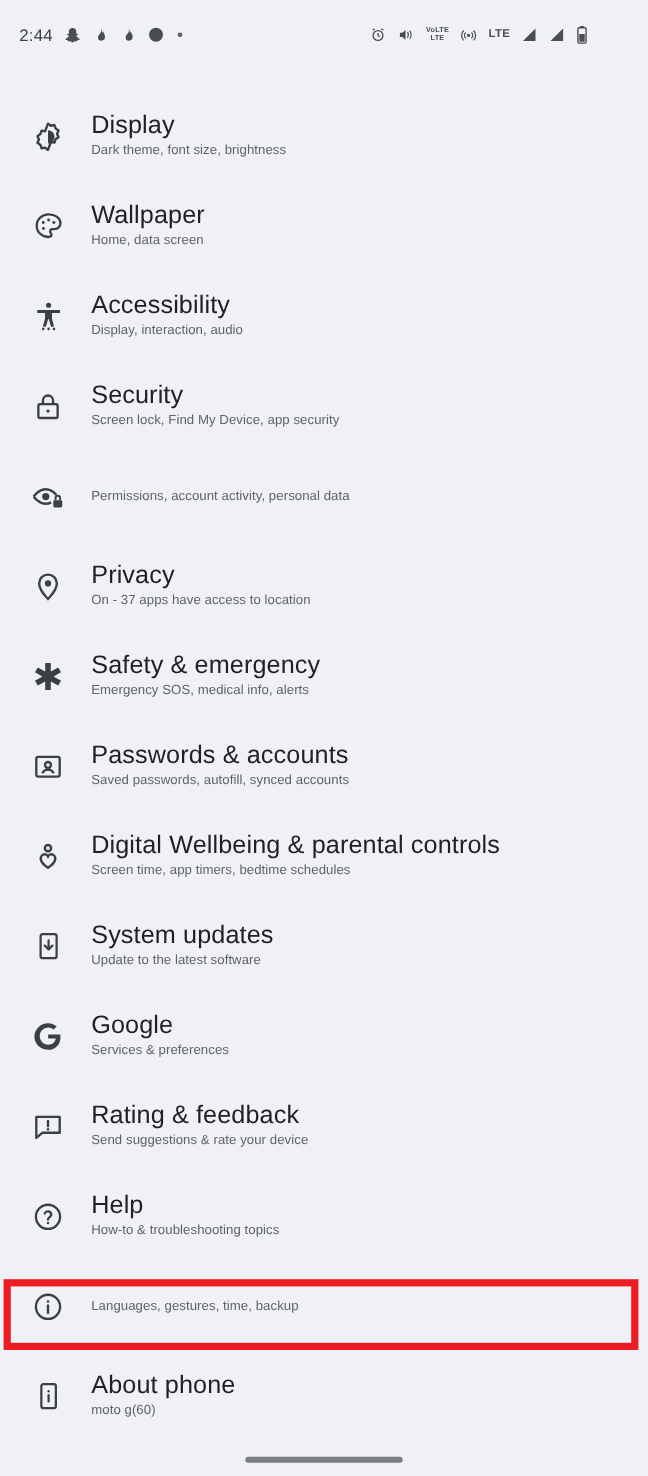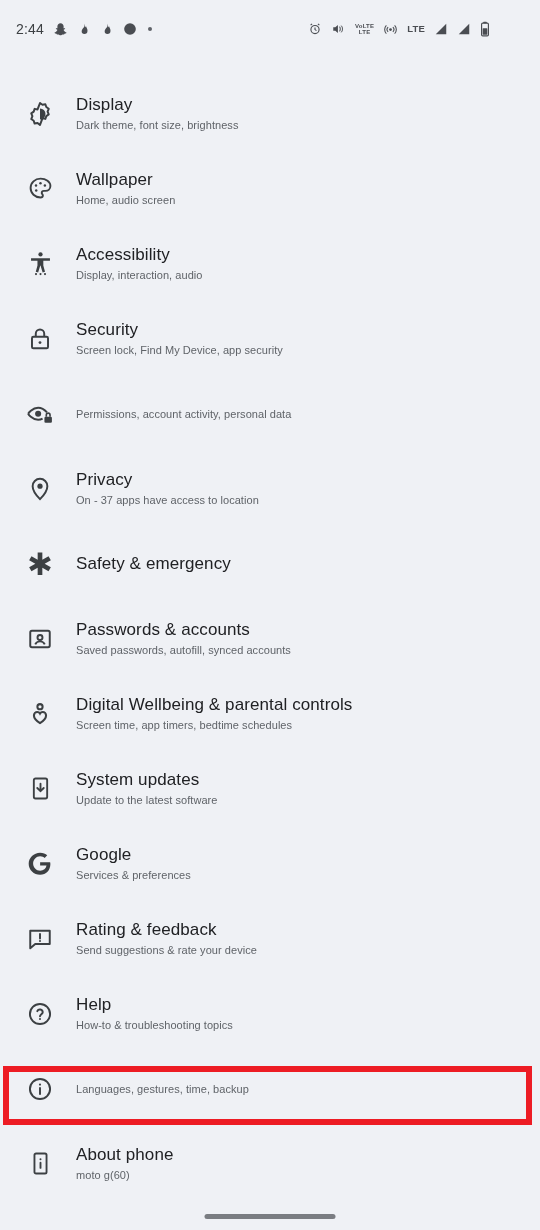--- a/index.html
+++ b/index.html
@@ -96,21 +96,21 @@
     justify-content: center;
     color: #3c4043;
   }
   .row-text {
     margin-left: 14px;
     display: flex;
     flex-direction: column;
     justify-content: center;
   }
   .row-title {
-    font-size: 17px;
+    font-size: 21px;
     color: #202124;
     line-height: 21px;
     letter-spacing: .1px;
   }
   .row-sub {
     font-size: 11px;
     color: #5f6368;
     line-height: 18px;
     margin-top: 1px;
     letter-spacing: .05px;
@@ -236,21 +236,21 @@
       <svg width="27" height="27" viewBox="0 0 24 24" fill="none" stroke="#3c4043" stroke-width="1.7">
         <path d="M12 3.2c-4.9 0-8.8 3.7-8.8 8.4 0 4.7 3.9 8.4 8.8 8.4 1.3 0 2.1-.8 2.1-1.8 0-.5-.2-.9-.5-1.2-.3-.3-.5-.7-.5-1.1 0-1 .8-1.8 1.9-1.8h1.4c2.4 0 4.4-1.9 4.4-4.3 0-3.7-3.9-6.6-8.8-6.6z"></path>
         <circle cx="8" cy="9.3" r="1.1" fill="#3c4043" stroke="none"></circle>
         <circle cx="12" cy="7.4" r="1.1" fill="#3c4043" stroke="none"></circle>
         <circle cx="15.9" cy="9.3" r="1.1" fill="#3c4043" stroke="none"></circle>
         <circle cx="8.2" cy="13.7" r="1.1" fill="#3c4043" stroke="none"></circle>
       </svg>
     </div>
     <div class="row-text">
       <div class="row-title">Wallpaper</div>
-      <div class="row-sub">Home, audio screen</div>
+      <div class="row-sub">Home, data screen</div>
     </div>
   </div>
 
   <div class="row">
     <div class="row-icon">
       <svg width="27" height="27" viewBox="0 0 24 24" fill="#3c4043">
         <circle cx="12" cy="3.9" r="1.9"></circle>
         <path d="M3.6 7.4h16.8v2.2h-5.9v4.2l1.5 5.6-2.1.6-1.9-6.2h-.2l-1.9 6.2-2.1-.6 1.5-5.6V9.6H3.6V7.4z"></path>
         <circle cx="8" cy="21.4" r=".95"></circle>
         <circle cx="12" cy="21.4" r=".95"></circle>
@@ -306,20 +306,21 @@
   </div>
 
   <div class="row">
     <div class="row-icon">
       <svg width="28" height="28" viewBox="0 0 24 24" fill="#3c4043">
         <path d="M10 2.2h4v6.1l5.3-3 2 3.5-5.3 3 5.3 3-2 3.5-5.3-3v6.1h-4v-6.1l-5.3 3-2-3.5 5.3-3-5.3-3 2-3.5 5.3 3V2.2z"></path>
       </svg>
     </div>
     <div class="row-text">
       <div class="row-title">Safety &amp; emergency</div>
+      <div class="row-sub">Emergency SOS, medical info, alerts</div>
     </div>
   </div>
 
   <div class="row">
     <div class="row-icon">
       <svg width="26" height="26" viewBox="0 0 24 24" fill="none" stroke="#3c4043" stroke-width="1.8">
         <rect x="3" y="4.4" width="18" height="15.2" rx="1.6"></rect>
         <circle cx="12" cy="10.6" r="2.3"></circle>
         <path d="M7.6 17c.9-1.9 2.5-2.8 4.4-2.8s3.5.9 4.4 2.8"></path>
       </svg>

